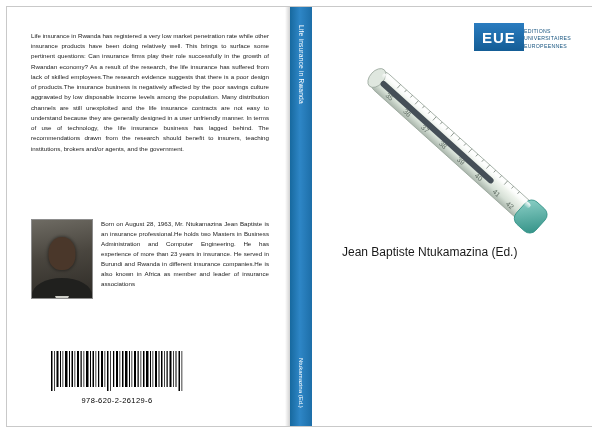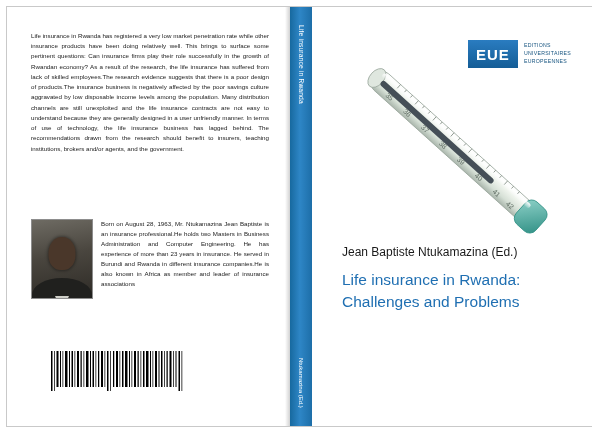--- a/index.html
+++ b/index.html
@@ -173,23 +173,22 @@
     height: 419px;
     background: #ffffff;
     box-sizing: border-box;
   }
 
   .publisher-logo {
     position: absolute;
     right: 22px;
     top: 16px;
     display: flex;
-    align-items: center;
-    gap: 6px;
-    margin-top: 17px;
+    align-items: flex-end;
+    gap: 0;
   }
   .logo-badge {
     width: 50px;
     height: 28px;
     background: #1f6fb2;
     background: linear-gradient(180deg, #2a7cc0 0%, #145d96 100%);
     color: #fff;
     font-size: 15px;
     font-weight: bold;
     letter-spacing: 1px;
@@ -317,20 +316,21 @@
           <rect x="224" y="4" width="3" height="72"></rect>
           <rect x="230" y="4" width="1.5" height="72"></rect>
           <rect x="235" y="4" width="2.5" height="72"></rect>
           <rect x="241" y="4" width="4" height="72"></rect>
           <rect x="248" y="4" width="1.5" height="72"></rect>
           <rect x="253" y="4" width="2" height="72"></rect>
           <rect x="259" y="4" width="3" height="80"></rect>
           <rect x="265" y="4" width="1.5" height="80"></rect>
         </g>
       </svg>
+      <div class="isbn-text">978-620-2-26129-6</div>
     </div>
   </div>
 
   <div class="spine">
     <div class="spine-title">Life insurance in Rwanda</div>
     <div class="spine-author">Ntukamazina (Ed.)</div>
   </div>
   <div class="edge-shadow-right"></div>
   <div class="edge-shadow-left"></div>
 
@@ -409,16 +409,15 @@
             <text x="176" y="103">40</text>
             <text x="200" y="103">41</text>
             <text x="218" y="103">42</text>
           </g>
         </g>
       </svg>
     </div>
 
     <div class="front-author">Jean Baptiste Ntukamazina (Ed.)</div>
 
-    <div class="front-title">Life insurance in Rwanda: Challenges and Problems</div>
   </div>
 
 </div>
 
 </body></html>

